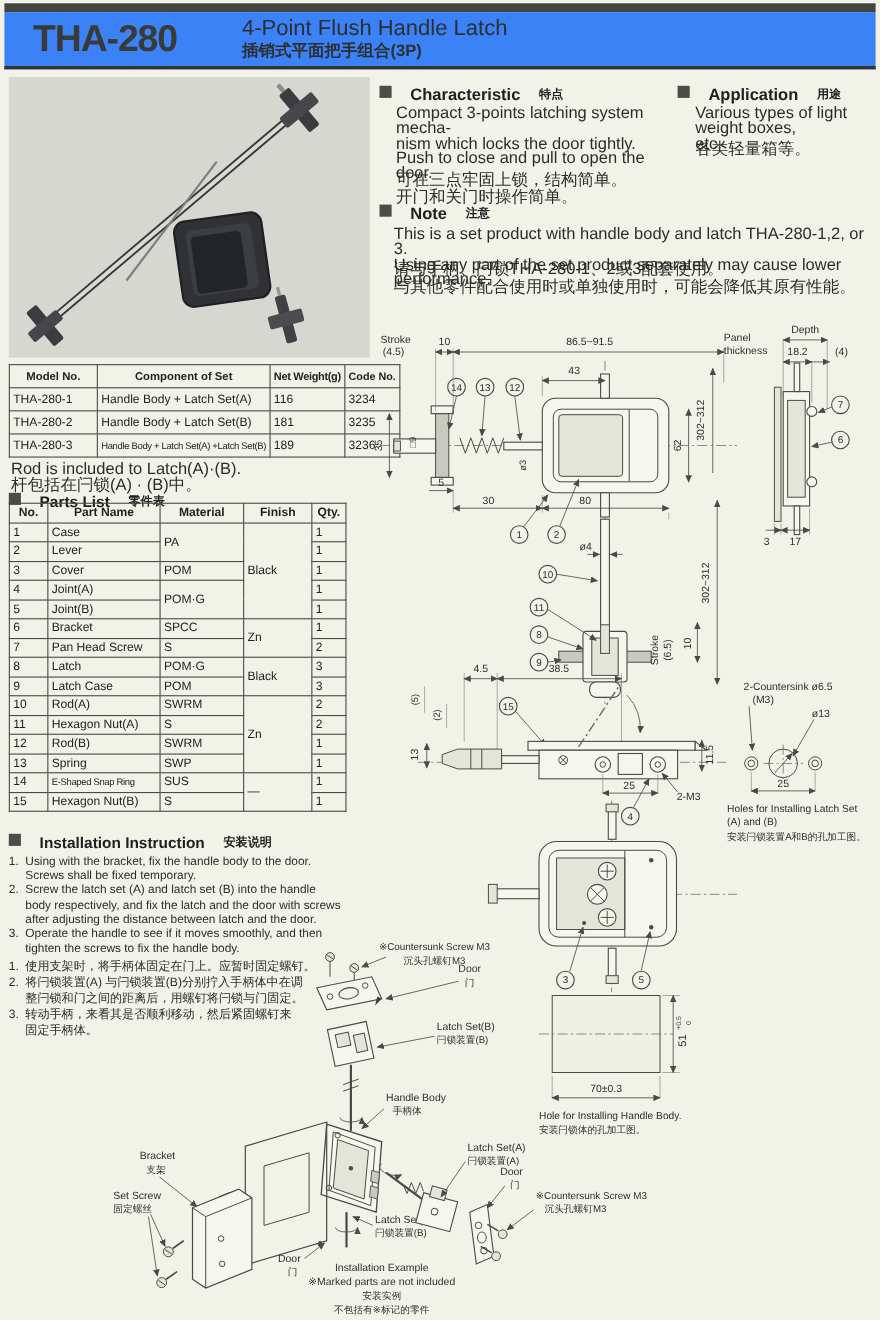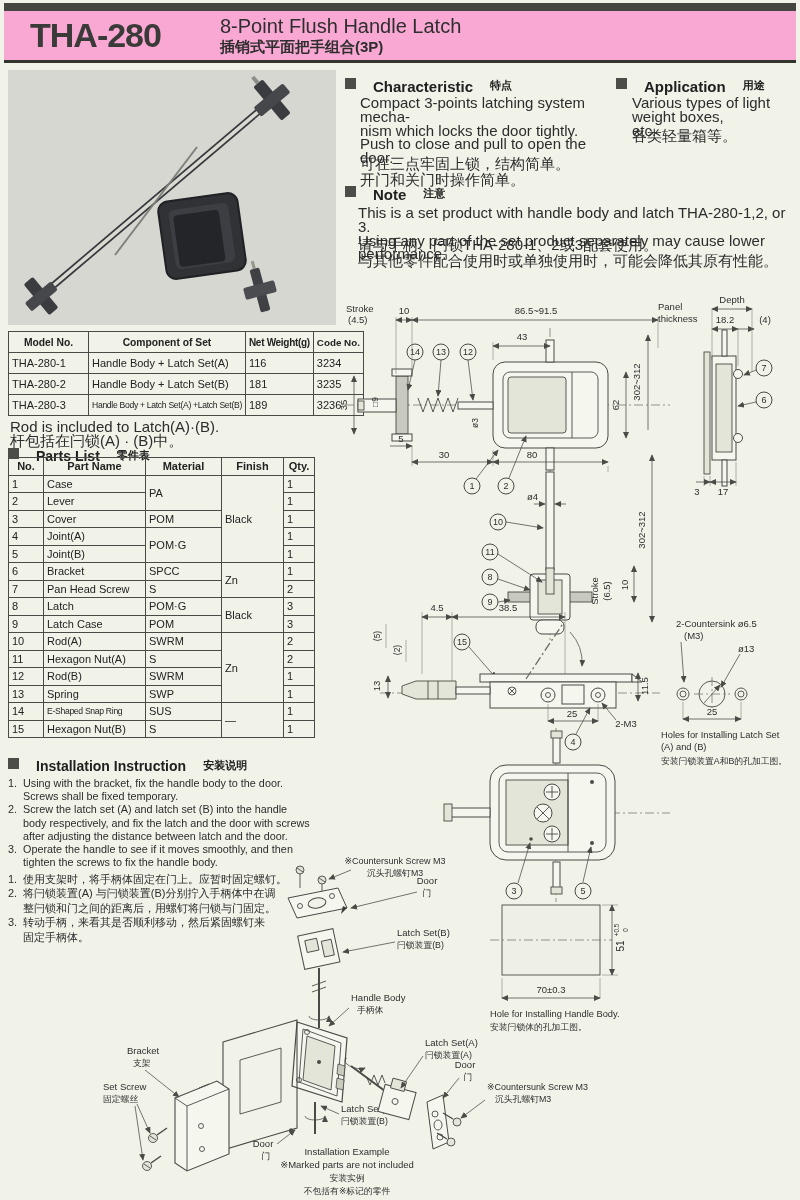--- a/index.html
+++ b/index.html
@@ -1,20 +1,20 @@
 <!DOCTYPE html>
 <html><head>
 <meta charset="utf-8">
 <style>
 *{margin:0;padding:0;box-sizing:border-box}
 html,body{background:#ffffff}
 body{font-family:"Liberation Sans","DejaVu Sans",sans-serif;color:#2b2b2b}
 #page{position:relative;width:800px;height:1200px;background:#f1f2e8;overflow:hidden}
 .topbar{position:absolute;left:4px;top:3px;width:792px;height:8px;background:#45453f}
-.header{position:absolute;left:4px;top:11px;width:792px;height:52px;background:#f9a8d4;border-bottom:3px solid #34342e;display:flex;align-items:center}
+.header{position:absolute;left:4px;top:11px;width:792px;height:52px;background:#3b82f6;border-bottom:3px solid #34342e;display:flex;align-items:center}
 .model-no{font-size:34px;font-weight:bold;color:#3a3a38;margin-left:26px;width:190px;letter-spacing:-1px}
 .titles{display:flex;flex-direction:column;line-height:1.15}
 .title-en{font-size:20px;color:#2e2e2e}
 .title-cn{font-size:15px;font-weight:bold;color:#2e2e2e}
 .photo{position:absolute;left:8px;top:70px;width:328px;height:255px;background:#d6d7d1;overflow:hidden}
 .sec-head{position:absolute;display:flex;align-items:flex-start;gap:17px;font-weight:bold;color:#202020;font-size:15px;white-space:nowrap}
 .sec-head .sq{width:11px;height:11px;background:#4c4c48;flex:none}
 .sec-head .cn{font-size:11px}
 .sec-head.sm{font-size:14px}
 .txt{position:absolute;font-size:15px;line-height:13.8px;color:#2c2c2c;white-space:pre-line}
@@ -50,21 +50,21 @@
 </head>
 <body>
 
 <div id="page">
 
   <div class="topbar"></div>
 
   <div class="header">
     <div class="model-no">THA-280</div>
     <div class="titles">
-      <div class="title-en">8-Point Flush Handle Latch</div>
+      <div class="title-en">4-Point Flush Handle Latch</div>
       <div class="title-cn">插销式平面把手组合(3P)</div>
     </div>
   </div>
 
   <div class="photo">
     <svg width="328" height="255" viewBox="0 0 328 255" style="position:static">
       <rect x="0" y="0" width="328" height="255" fill="#d6d7d1"></rect>
       <rect x="0" y="0" width="328" height="36" fill="#dddel" opacity="0"></rect>
       <line x1="33" y1="226" x2="264" y2="30" stroke="#35373b" stroke-width="7"></line>
       <line x1="33" y1="226" x2="264" y2="30" stroke="#d9dad2" stroke-width="3.6"></line>

